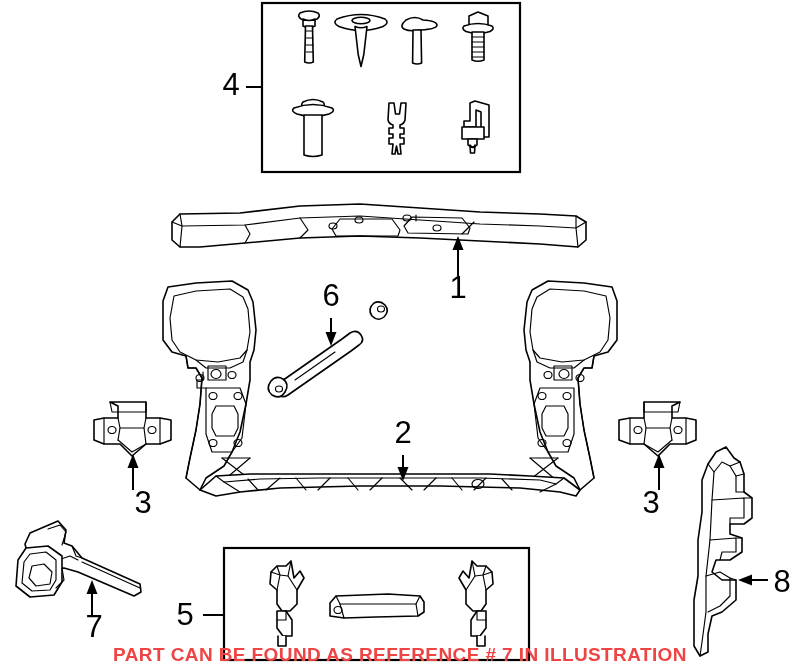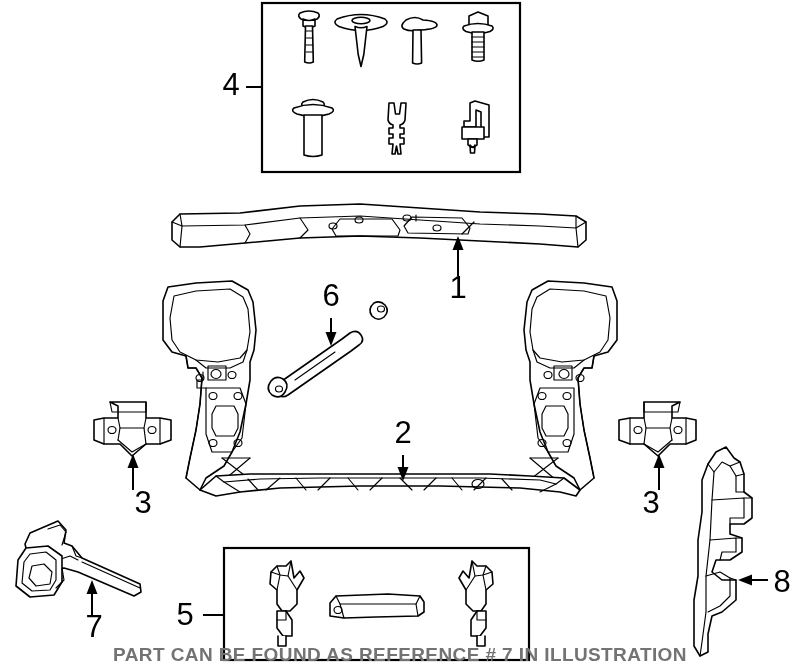--- a/index.html
+++ b/index.html
@@ -66,21 +66,21 @@
   .footer-note {
     position: absolute;
     left: 0;
     bottom: 3px;
     width: 800px;
     text-align: center;
     font-family: "Liberation Sans", sans-serif;
     font-size: 19px;
     font-weight: 700;
     letter-spacing: 0.4px;
-    color: #737373;
+    color: #ef4444;
     white-space: nowrap;
   }
 </style>
 </head>
 <body>
 
 <div id="diagram-root">
 
   <svg id="diagram-svg" viewBox="0 0 800 669" xmlns="http://www.w3.org/2000/svg">
 

